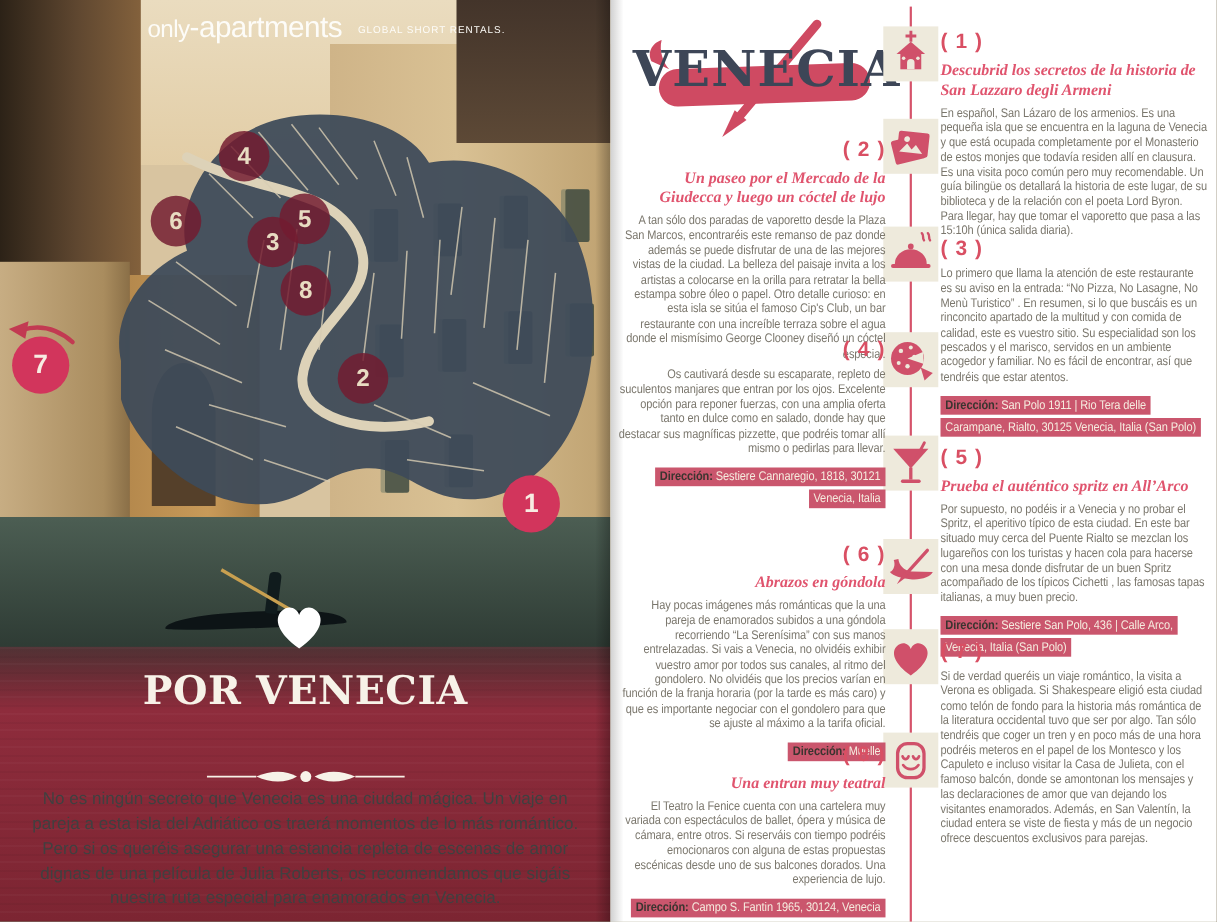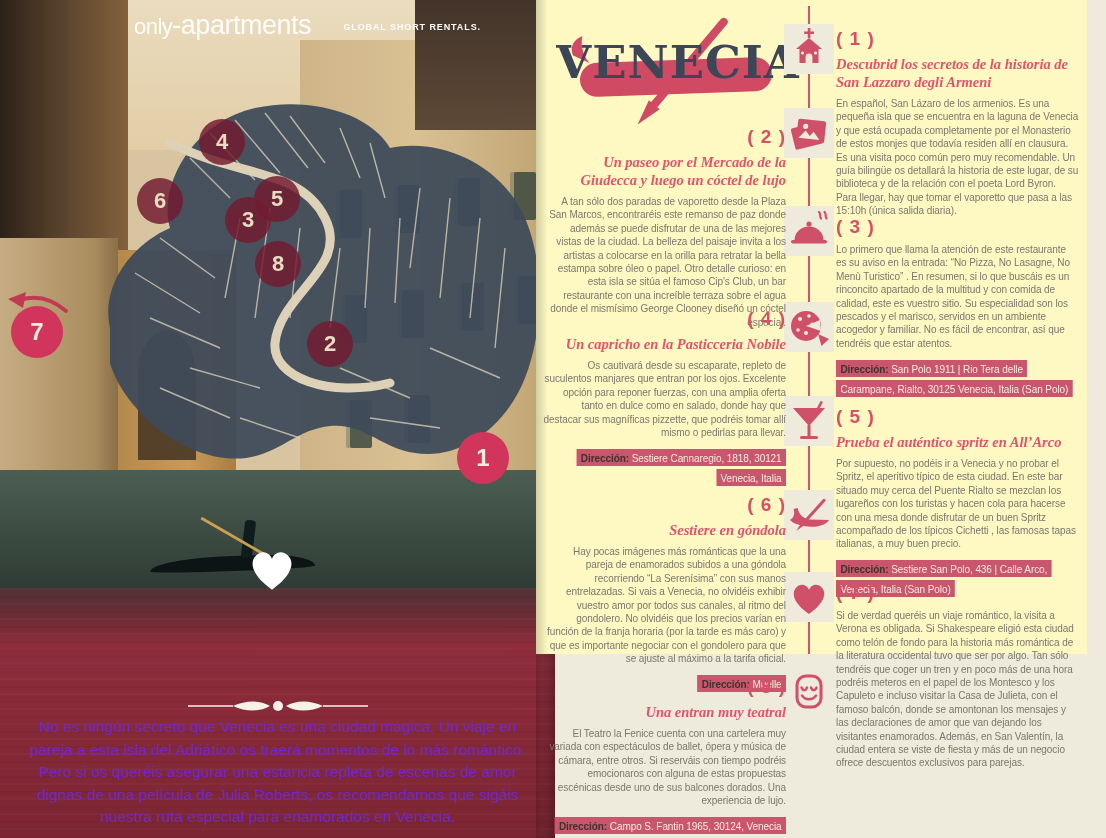--- a/index.html
+++ b/index.html
@@ -39,31 +39,31 @@
     font-weight:bold; font-size:22px; color:#e8dcc2; }
   .marker.dark { width:46px; height:46px; background:rgba(114,28,48,.84); }
   .marker.bright { width:52px; height:52px; background:#d2355c; color:#f7ece2; font-size:24px; }
   .tri-right { position:absolute; left:468px; top:438px; width:0; height:0;
     border-top:22px solid transparent; border-bottom:22px solid transparent; border-left:30px solid #3d4759; }
   .arrow7 { position:absolute; left:6px; top:290px; }
 
   .logo { position:absolute; left:134px; top:10px; color:#fdfcf8; white-space:nowrap; }
   .logo .lb { font-size:22px; font-weight:400; letter-spacing:-.5px; }
   .logo .lr { font-size:27px; font-weight:300; letter-spacing:-.5px; }
-  .logo .tag { font-size:9px; font-weight:bold; letter-spacing:.9px; margin-left:28px; position:relative; top:-4px;text-align:center; }
+  .logo .tag { font-size:9px; font-weight:normal; letter-spacing:.9px; margin-left:10px; position:relative; top:-4px;text-align:center; }
 
   .heart-big { position:absolute; left:241px; top:540px; }
   .lp-title { position:absolute; left:0; top:606px; width:555px; text-align:center; color:#f7f2e8;
     font-family:"DejaVu Serif",serif; font-weight:bold; font-size:36px; line-height:44px; letter-spacing:.5px; }
   .ornament { position:absolute; left:0; top:698px; width:555px; text-align:center; }
-  .lp-intro { position:absolute; left:25px; top:716px; width:505px; text-align:center; color:#6d28d9;
+  .lp-intro { position:absolute; left:25px; top:716px; width:505px; text-align:center; color:#404040;
     font-size:15.5px; line-height:22.5px; }
 
   
-  .right-panel { position:absolute; left:536px; top:0; width:551px; height:654px; background:#fef9c3; }
+  .right-panel { position:absolute; left:555px; top:0; width:551px; height:838px; background:#ffffff; }
   .fold-right { position:absolute; left:0; top:0; width:12px; height:838px; background:linear-gradient(90deg,rgba(0,0,0,.18),transparent); }
   .center-line { position:absolute; left:272px; top:6px; bottom:0; width:2px; background:#d5536a; }
 
   .ven-header { position:absolute; left:16px; top:16px; width:252px; height:118px; }
   .ven-title { position:absolute; left:0; top:20px; width:252px; text-align:center;
     font-family:"DejaVu Serif",serif; font-weight:bold; font-size:45px; letter-spacing:1px; color:#3d4657; }
 
   .icon-node { position:absolute; left:248px; width:50px; height:50px; background:#eeeadc;
     display:flex; align-items:center; justify-content:center; }
 
@@ -143,20 +143,21 @@
 
     <div class="logo">
       <span class="lb">only</span><span class="lr">-apartments</span>
       <span class="tag">GLOBAL SHORT RENTALS.</span>
     </div>
 
     <svg class="heart-big" width="62" height="56" viewBox="0 0 44 44">
       <path d="M22 39C7 28.5 3.5 18 9.5 12.2 14.6 7.3 20.6 10.4 22 15c1.4-4.6 7.4-7.7 12.5-2.8C40.5 18 37 28.5 22 39z" fill="#ffffff"></path>
     </svg>
     <div class="lp-title">
+      <div>POR VENECIA</div>
     </div>
     <div class="ornament">
       <svg width="180" height="16" viewBox="0 0 180 16">
         <line x1="0" y1="8" x2="45" y2="8" stroke="#f7f2e8" stroke-width="1.6"></line>
         <path d="M45 8 C58 2 72 2 82 8 C72 14 58 14 45 8 Z" fill="#f7f2e8"></path>
         <circle cx="90" cy="8" r="5" fill="#f7f2e8"></circle>
         <path d="M135 8 C122 2 108 2 98 8 C108 14 122 14 135 8 Z" fill="#f7f2e8"></path>
         <line x1="135" y1="8" x2="180" y2="8" stroke="#f7f2e8" stroke-width="1.6"></line>
       </svg>
     </div>
@@ -269,35 +270,34 @@
     </div>
 
     <div class="item col-r" style="top:216px;">
       <div class="num">( 3 )</div>
       <div class="body-txt">Lo primero que llama la atención de este restaurante es su aviso en la entrada: “No Pizza, No Lasagne, No Menù Turistico” . En resumen, si lo que buscáis es un rinconcito apartado de la multitud y con comida de calidad, este es vuestro sitio. Su especialidad son los pescados y el marisco, servidos en un ambiente acogedor y familiar. No es fácil de encontrar, así que tendréis que estar atentos.</div>
       <div class="addr"><span class="pill"><span class="lab">Dirección:</span> <span>San Polo 1911 | Rio Tera delle Carampane, Rialto, 30125 Venecia, Italia (San Polo)</span></span></div>
     </div>
 
     <div class="item col-l" style="top:308px;">
       <div class="num">( 4 )</div>
-      <div class="hd">Un capricho en la Pasticceria Nobile</div>
       <div class="body-txt">Os cautivará desde su escaparate, repleto de suculentos manjares que entran por los ojos. Excelente opción para reponer fuerzas, con una amplia oferta tanto en dulce como en salado, donde hay que destacar sus magníficas pizzette, que podréis tomar allí mismo o pedirlas para llevar.</div>
       <div class="addr"><span class="pill"><span class="lab">Dirección:</span> <span>Sestiere Cannaregio, 1818, 30121 Venecia, Italia</span></span></div>
     </div>
 
     <div class="item col-r" style="top:406px;">
       <div class="num">( 5 )</div>
       <div class="hd">Prueba el auténtico spritz en All’Arco</div>
       <div class="body-txt">Por supuesto, no podéis ir a Venecia y no probar el Spritz, el aperitivo típico de esta ciudad. En este bar situado muy cerca del Puente Rialto se mezclan los lugareños con los turistas y hacen cola para hacerse con una mesa donde disfrutar de un buen Spritz acompañado de los típicos Cichetti , las famosas tapas italianas, a muy buen precio.</div>
       <div class="addr"><span class="pill"><span class="lab">Dirección:</span> <span>Sestiere San Polo, 436 | Calle Arco, Venecia, Italia (San Polo)</span></span></div>
     </div>
 
     <div class="item col-l" style="top:494px;">
       <div class="num">( 6 )</div>
-      <div class="hd">Sestiere en góndola</div>
+      <div class="hd">Abrazos en góndola</div>
       <div class="body-txt">Hay pocas imágenes más románticas que la una pareja de enamorados subidos a una góndola recorriendo “La Serenísima” con sus manos entrelazadas. Si vais a Venecia, no olvidéis exhibir vuestro amor por todos sus canales, al ritmo del gondolero. No olvidéis que los precios varían en función de la franja horaria (por la tarde es más caro) y que es importante negociar con el gondolero para que se ajuste al máximo a la tarifa oficial.</div>
       <div class="addr"><span class="pill"><span class="lab">Dirección:</span> <span>Muelle</span></span></div>
     </div>
 
     <div class="item col-r" style="top:582px;">
       <div class="num">( 7 )</div>
       <div class="body-txt">Si de verdad queréis un viaje romántico, la visita a Verona es obligada. Si Shakespeare eligió esta ciudad como telón de fondo para la historia más romántica de la literatura occidental tuvo que ser por algo. Tan sólo tendréis que coger un tren y en poco más de una hora podréis meteros en el papel de los Montesco y los Capuleto e incluso visitar la Casa de Julieta, con el famoso balcón, donde se amontonan los mensajes y las declaraciones de amor que van dejando los visitantes enamorados. Además, en San Valentín, la ciudad entera se viste de fiesta y más de un negocio ofrece descuentos exclusivos para parejas.</div>
     </div>
 
     <div class="item col-l" style="top:676px;">

